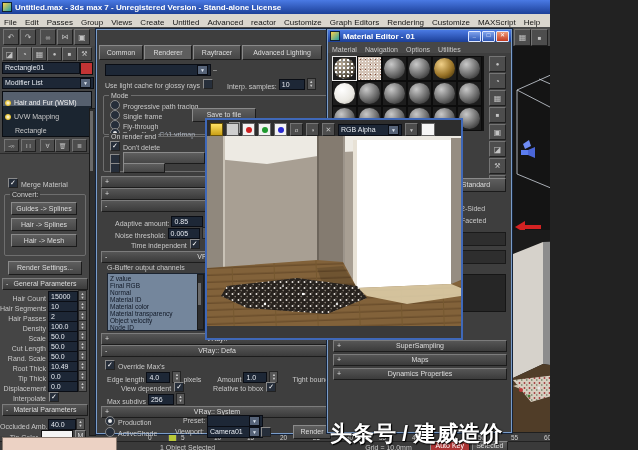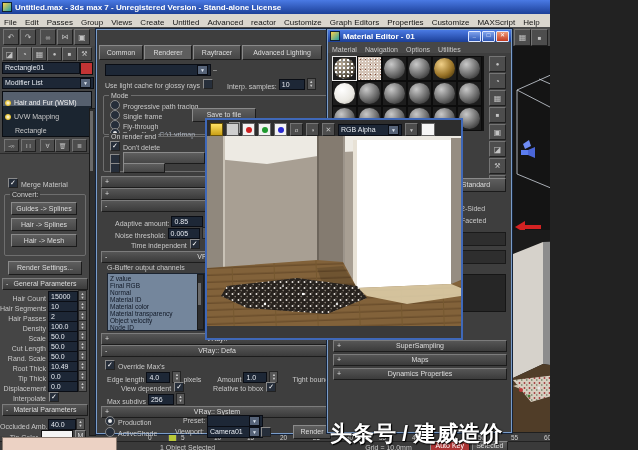--- a/index.html
+++ b/index.html
@@ -72,21 +72,21 @@
     <span class="t8 dark" style="padding:0 4px;">Edit</span>
     <span class="t8 dark" style="padding:0 4px;">Passes</span>
     <span class="t8 dark" style="padding:0 4px;">Group</span>
     <span class="t8 dark" style="padding:0 4px;">Views</span>
     <span class="t8 dark" style="padding:0 4px;margin-top:7px;">Create</span>
     <span class="t8 dark" style="padding:0 4px;">Untitled</span>
     <span class="t8 dark" style="padding:0 4px;">Advanced</span>
     <span class="t8 dark" style="padding:0 4px;">reactor</span>
     <span class="t8 dark" style="padding:0 4px;">Customize</span>
     <span class="t8 dark" style="padding:0 4px;">Graph Editors</span>
-    <span class="t8 dark" style="padding:0 4px;">Properties</span>
+    <span class="t8 dark" style="padding:0 4px;">Rendering</span>
     <span class="t8 dark" style="padding:0 4px;">Customize</span>
     <span class="t8 dark" style="padding:0 4px;">MAXScript</span>
     <span class="t8 dark" style="padding:0 4px;">Help</span>
   </div>
 
   <div class="abs" style="left:0;top:27px;width:638px;height:19px;background:#494949;border-bottom:1px solid #262626;">
     <span class="ibtn abs g-undo" style="left:3px;top:2px;width:14px;height:14px;"></span>
     <span class="ibtn abs g-redo" style="left:20px;top:2px;width:14px;height:14px;"></span>
     <span class="ibtn abs g-link" style="left:40px;top:2px;width:14px;height:14px;"></span>
     <span class="ibtn abs g-unlink" style="left:57px;top:2px;width:14px;height:14px;"></span>

